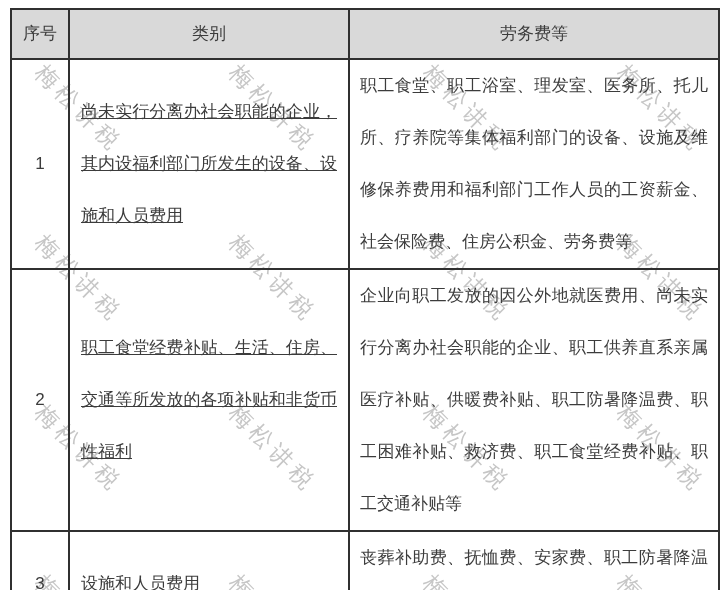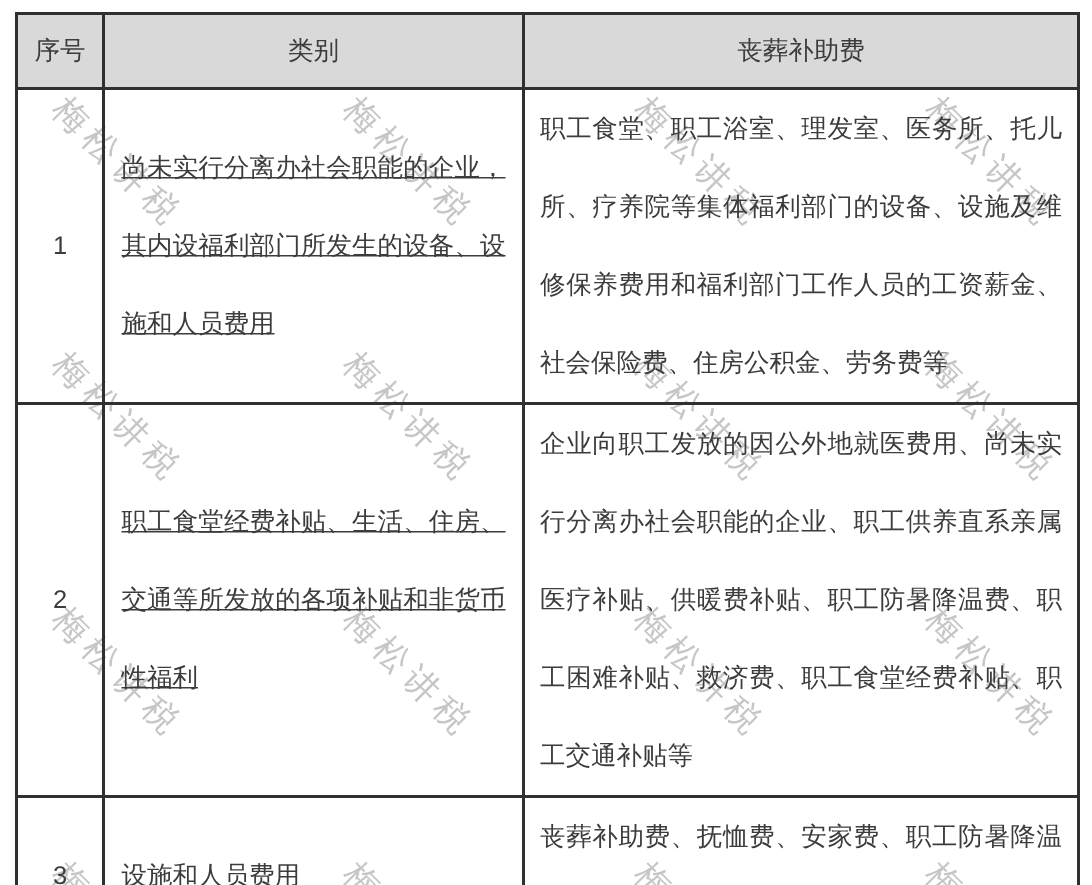--- a/index.html
+++ b/index.html
@@ -90,21 +90,21 @@
 <table class="welfare">
   <colgroup>
     <col class="c1">
       <col class="c2">
       <col class="c3">
   </colgroup>
   <thead>
     <tr>
       <th>序号</th>
       <th>类别</th>
-      <th>丧葬补助费</th>
+      <th>劳务费等</th>
     </tr>
   </thead>
   <tbody>
     <tr class="row-1">
       <td class="no">1</td>
       <td class="category">尚未实行分离办社会职能的企业，其内设福利部门所发生的设备、设施和人员费用</td>
       <td class="content">职工食堂、职工浴室、理发室、医务所、托儿所、疗养院等集体福利部门的设备、设施及维修保养费用和福利部门工作人员的工资薪金、社会保险费、住房公积金、劳务费等</td>
     </tr>
     <tr class="row-2">
       <td class="no">2</td>

